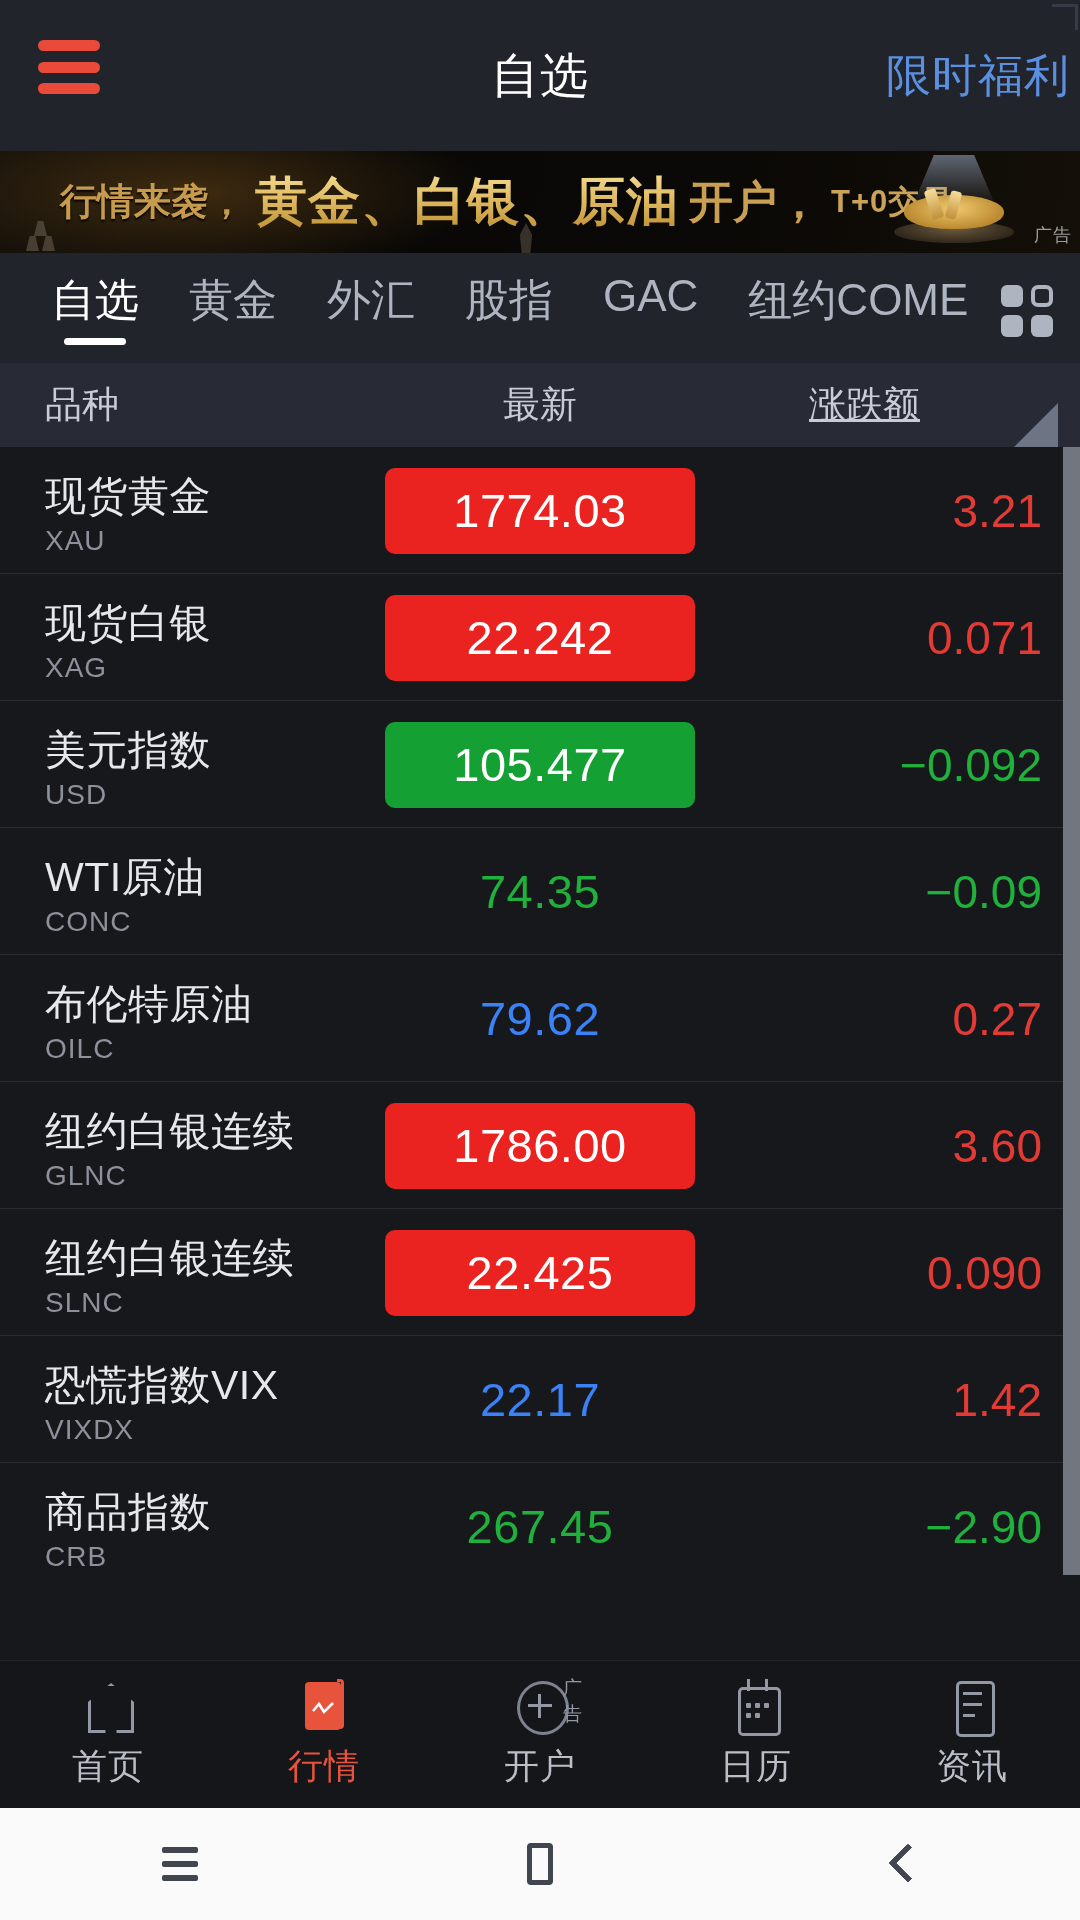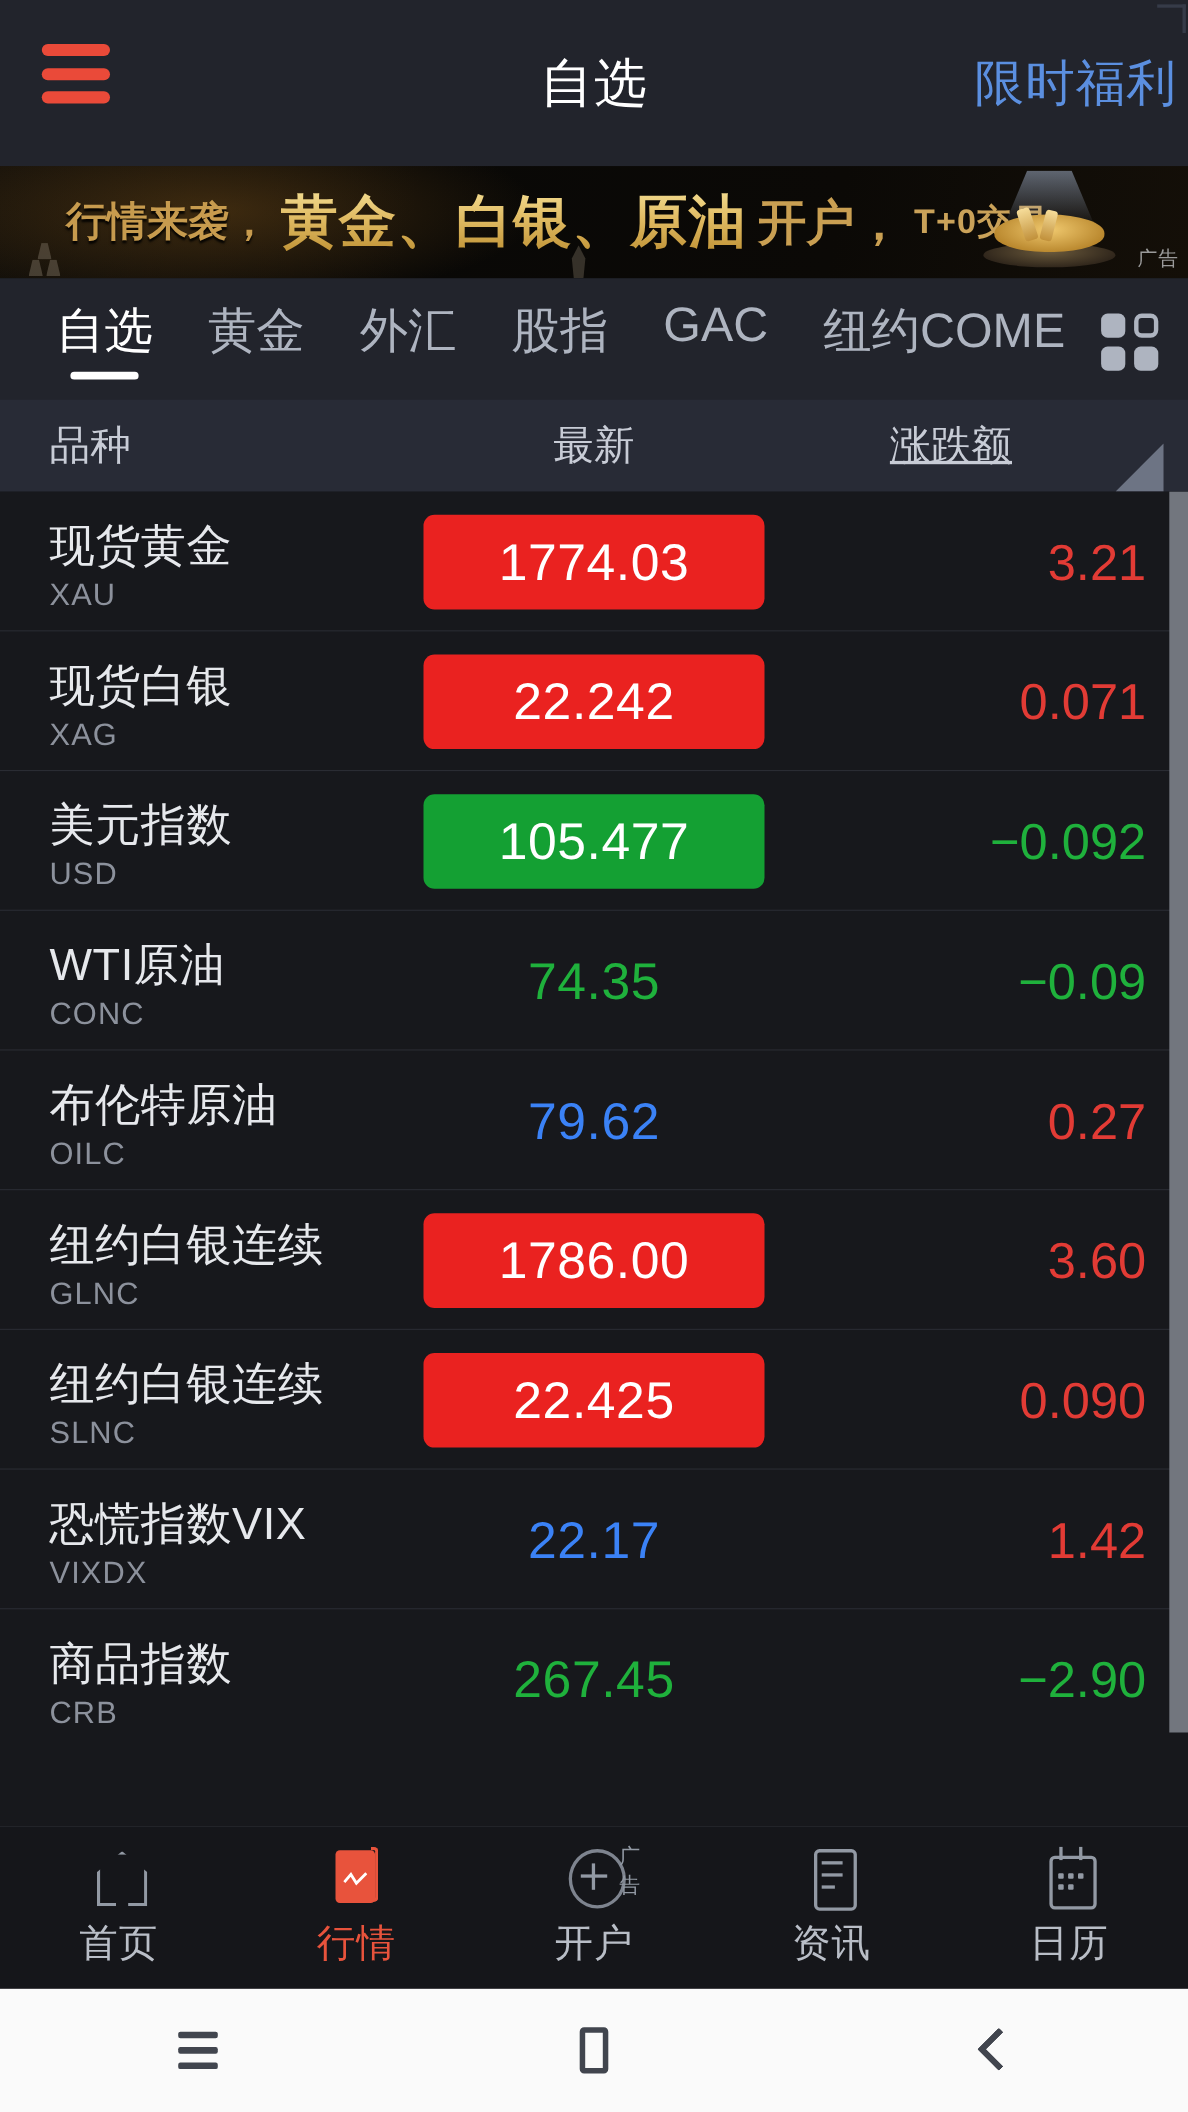--- a/index.html
+++ b/index.html
@@ -467,40 +467,40 @@
     <div class="nav-item">
       <div class="nav-ico ico-plus">
         <span class="h"></span>
           <span class="v"></span>
         <span class="ad-tag">广告</span>
       </div>
       <div class="nav-label">开户</div>
     </div>
 
     <div class="nav-item">
-      <div class="nav-ico ico-news">
-        <i></i>
-          <i></i>
-          <i></i>
-      </div>
-      <div class="nav-label">资讯</div>
-    </div>
-
-    <div class="nav-item">
       <div class="nav-ico ico-cal">
         <span class="pin a"></span>
           <span class="pin b"></span>
         <span class="dot" style="left:19px;top:24px"></span>
         <span class="dot" style="left:28px;top:24px"></span>
         <span class="dot" style="left:37px;top:24px"></span>
         <span class="dot" style="left:19px;top:34px"></span>
         <span class="dot" style="left:28px;top:34px"></span>
       </div>
       <div class="nav-label">日历</div>
     </div>
+
+    <div class="nav-item">
+      <div class="nav-ico ico-news">
+        <i></i>
+          <i></i>
+          <i></i>
+      </div>
+      <div class="nav-label">资讯</div>
+    </div>
   </div>
 
   <div class="sysnav">
     <div class="sys-btn">
       <div class="sys-recents">
         <span></span>
           <span></span>
           <span></span>
       </div>
     </div>

